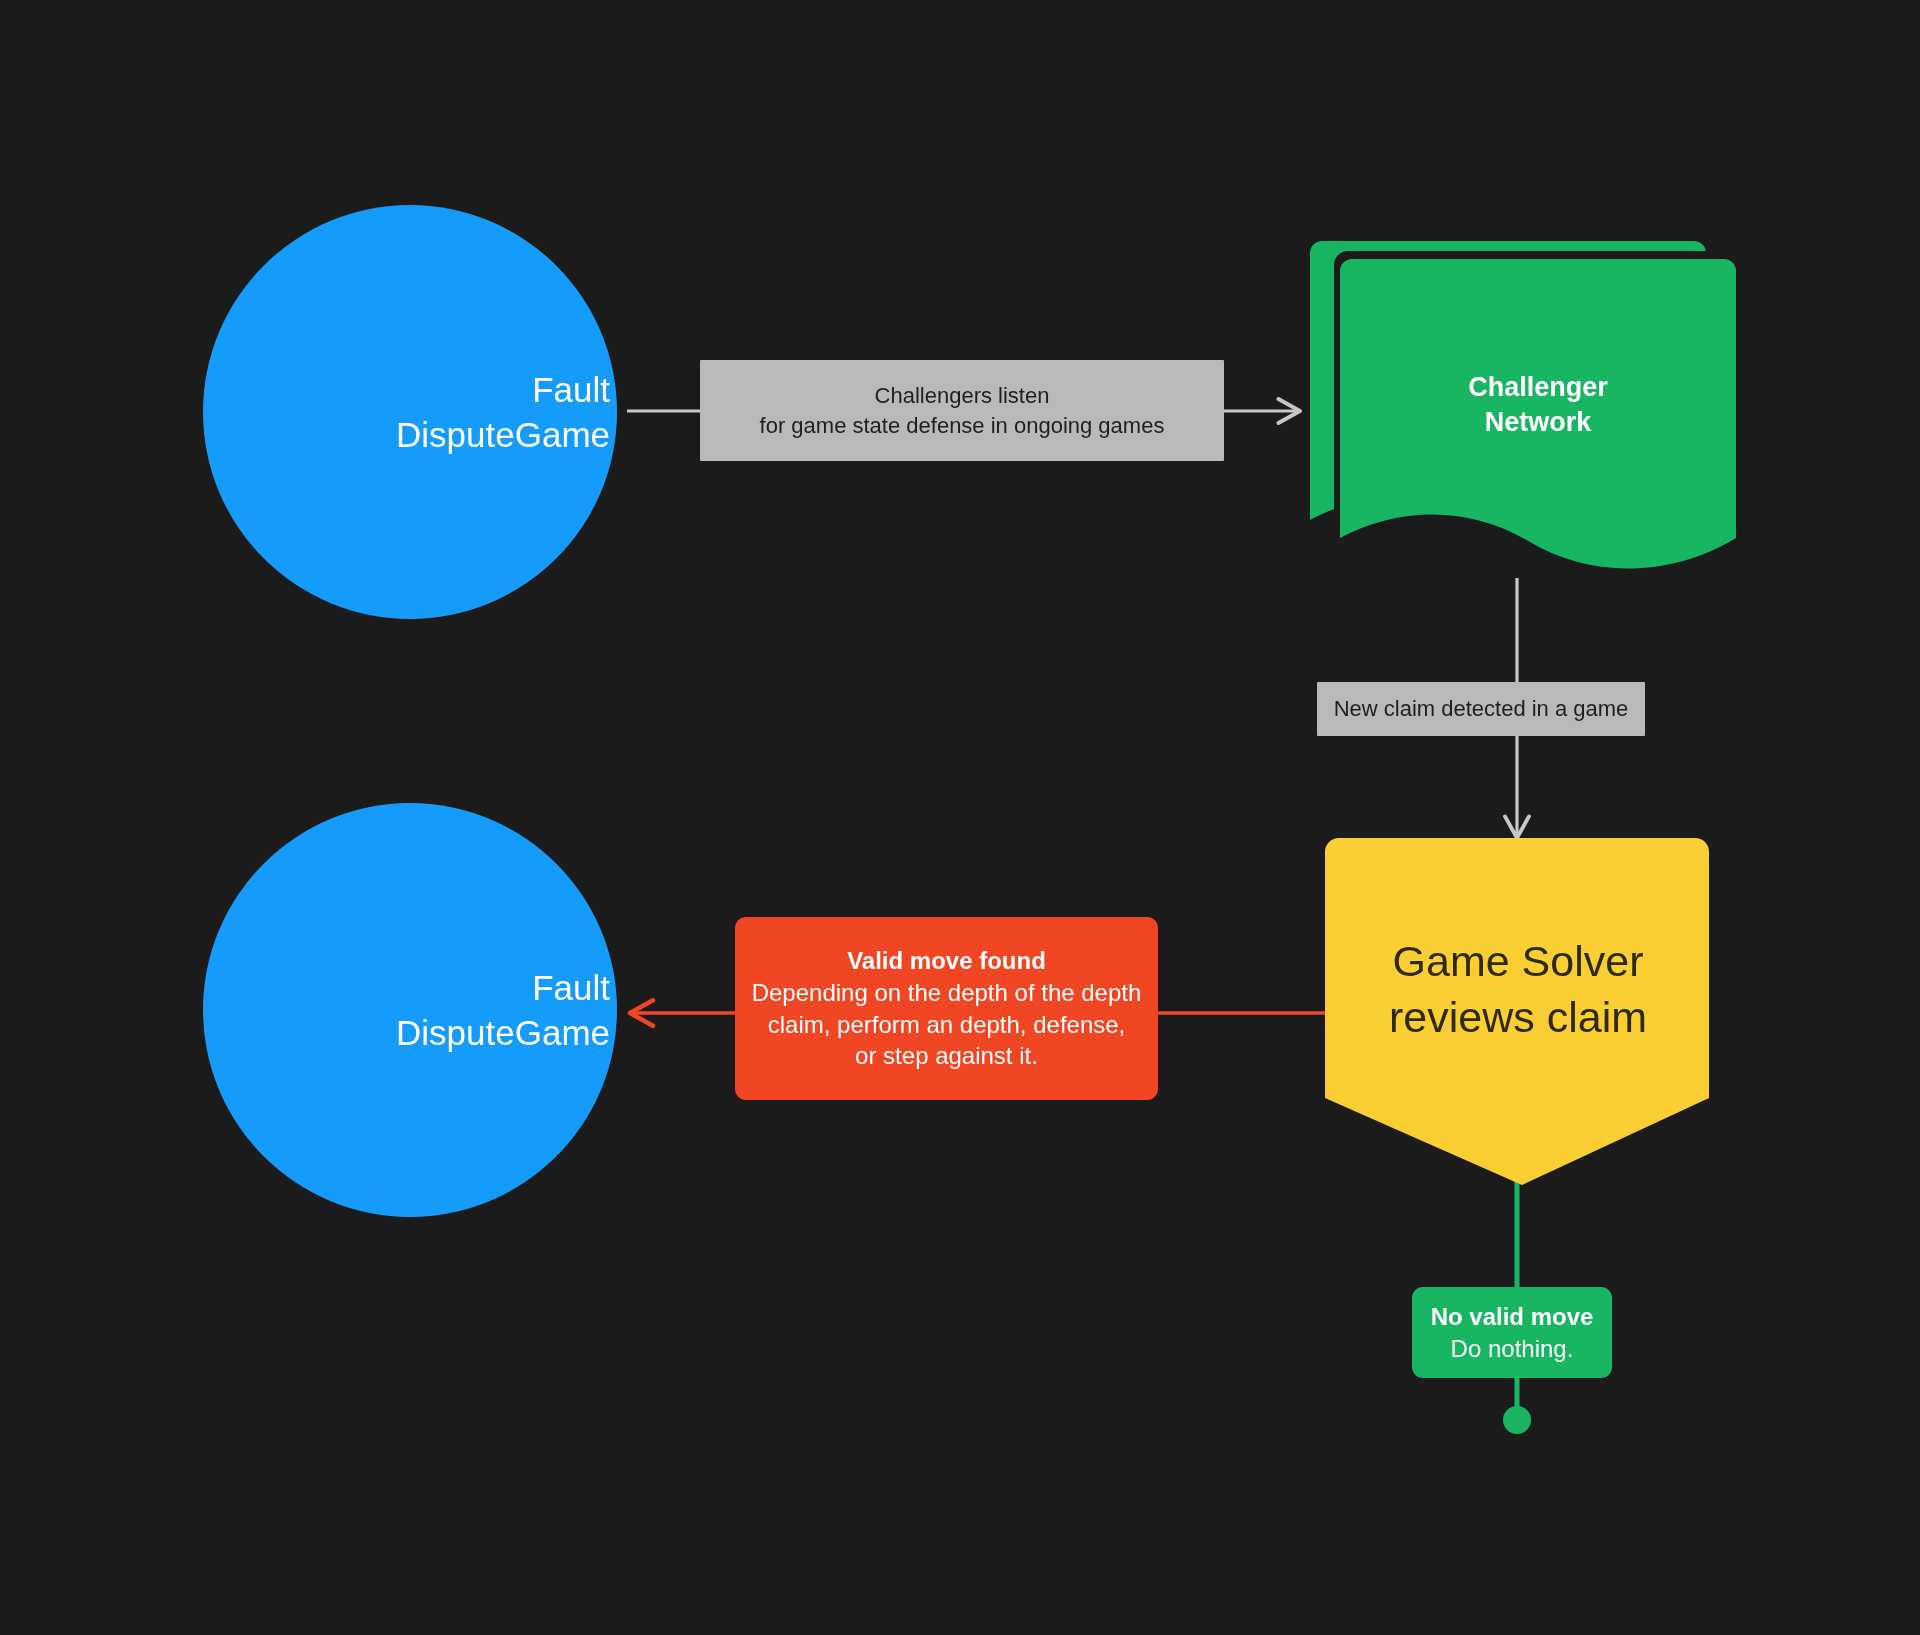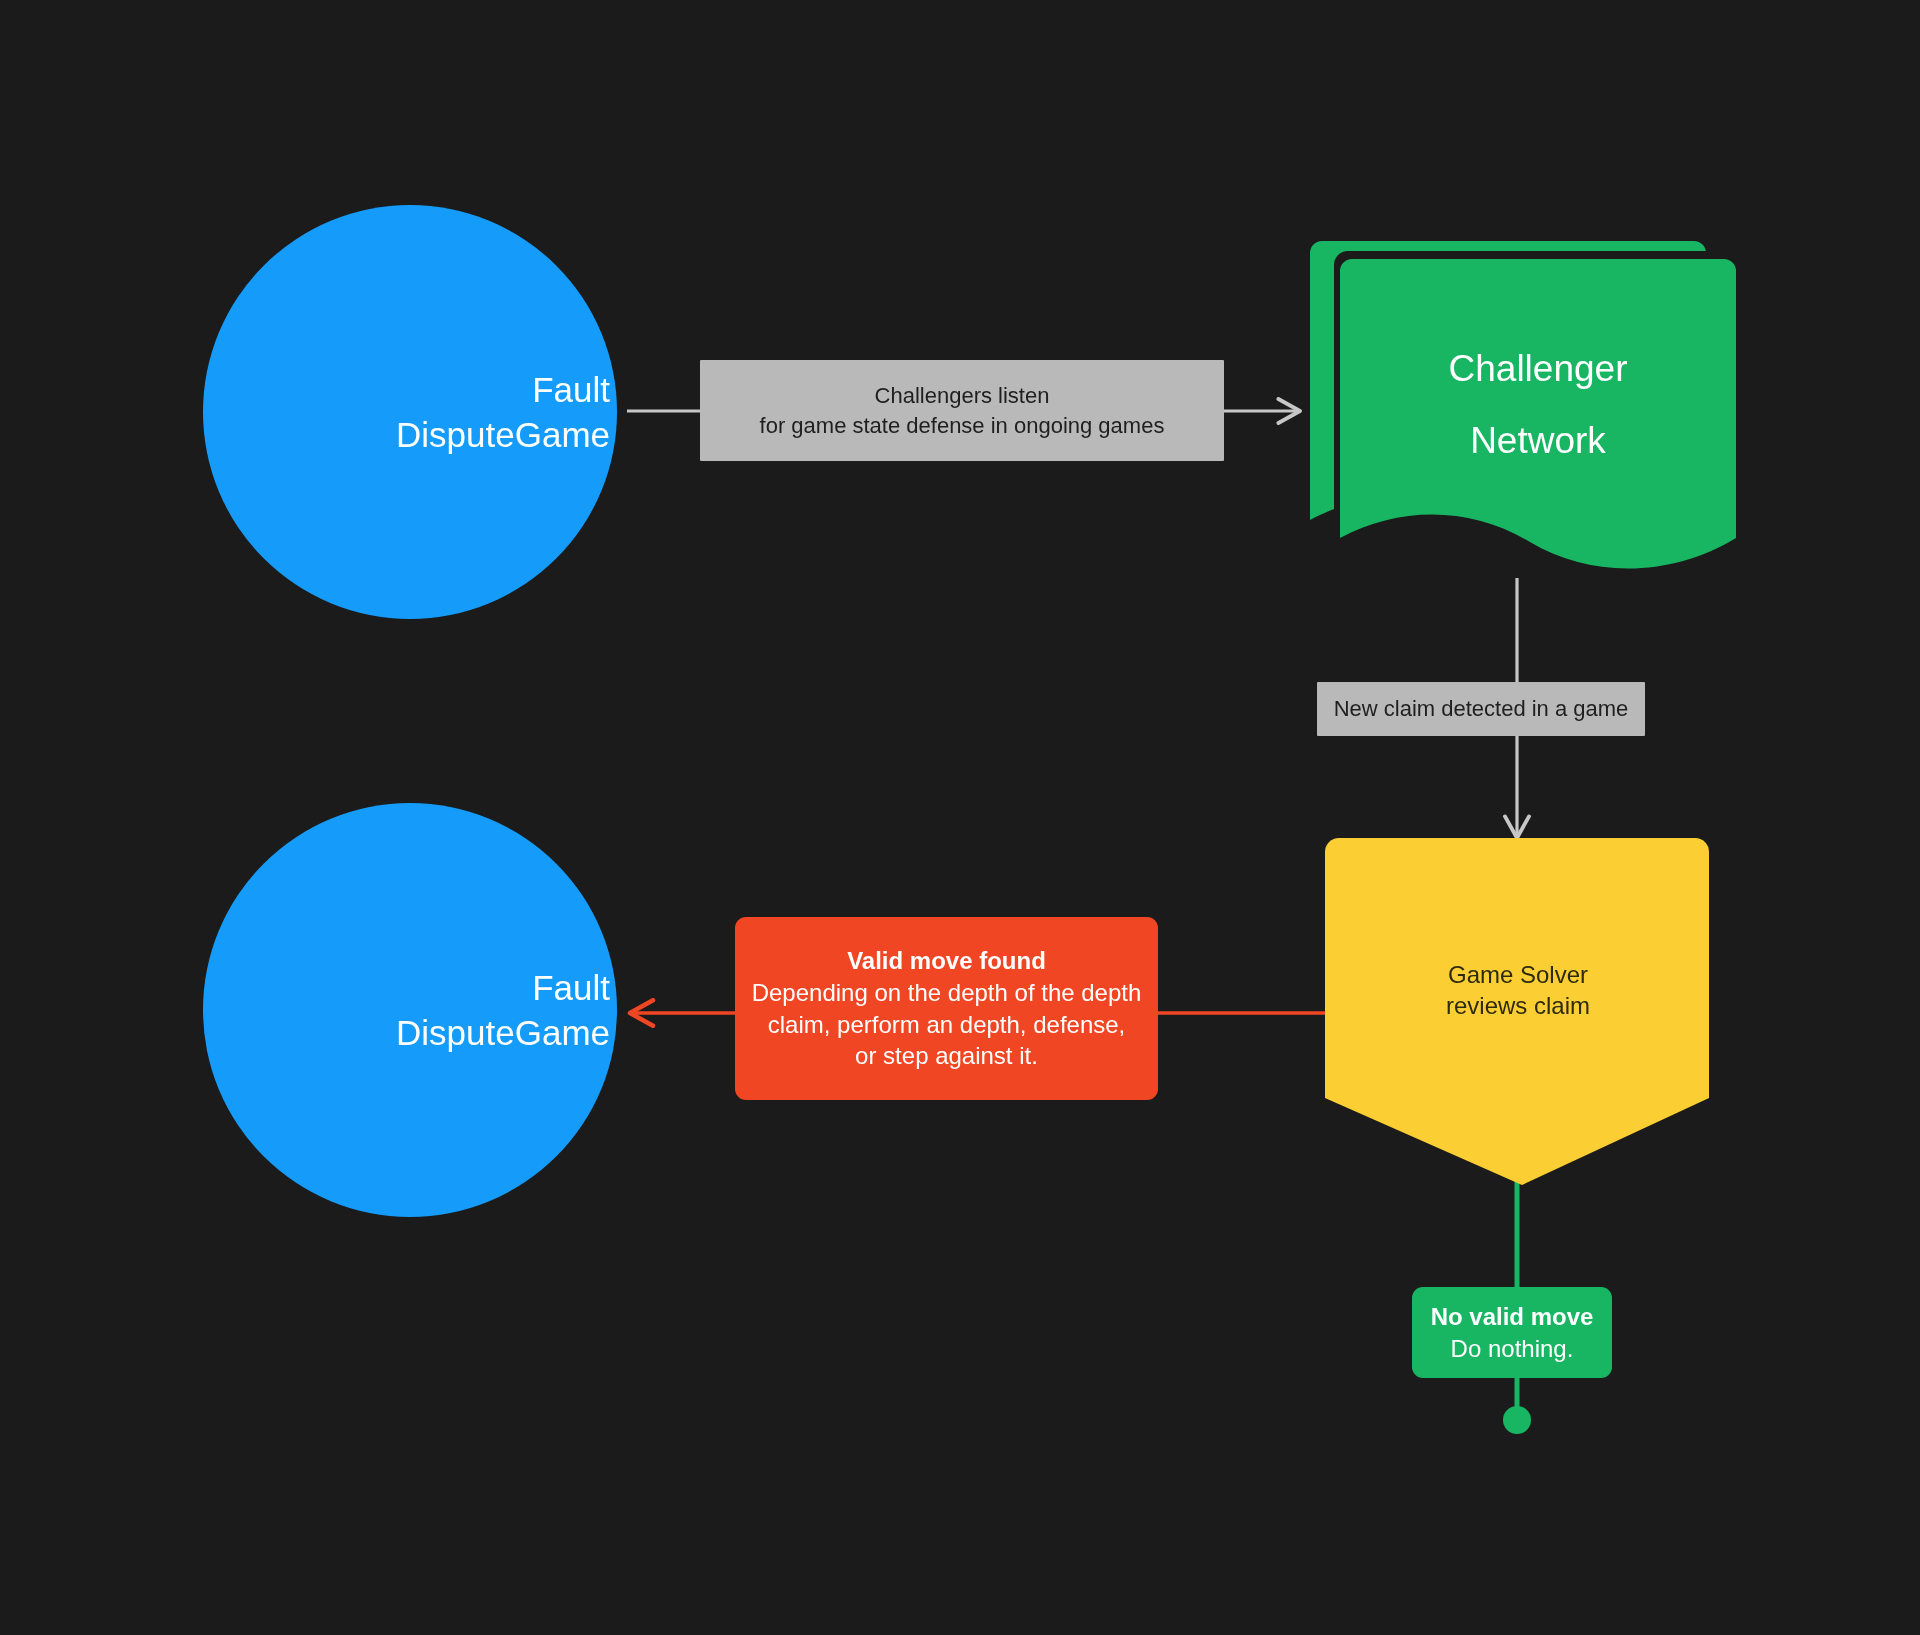--- a/index.html
+++ b/index.html
@@ -40,27 +40,26 @@
   .node-label span { display: block; white-space: nowrap; }
 
   .circle-label {
     color: #ffffff;
     font-size: 35px;
     font-weight: 400;
     align-items: flex-end;
   }
   .doc-label {
     color: #ffffff;
-    font-size: 37px;
-    font-weight: 400;
-    justify-content: space-between;
+    font-size: 27px;
+    font-weight: 700;
   }
   .pent-label {
     color: #2e2a10;
-    font-size: 24px;
+    font-size: 43px;
     font-weight: 400;
   }
 
   
   .edge-label {
     position: absolute;
     box-sizing: border-box;
     display: flex;
     flex-direction: column;
     align-items: center;

